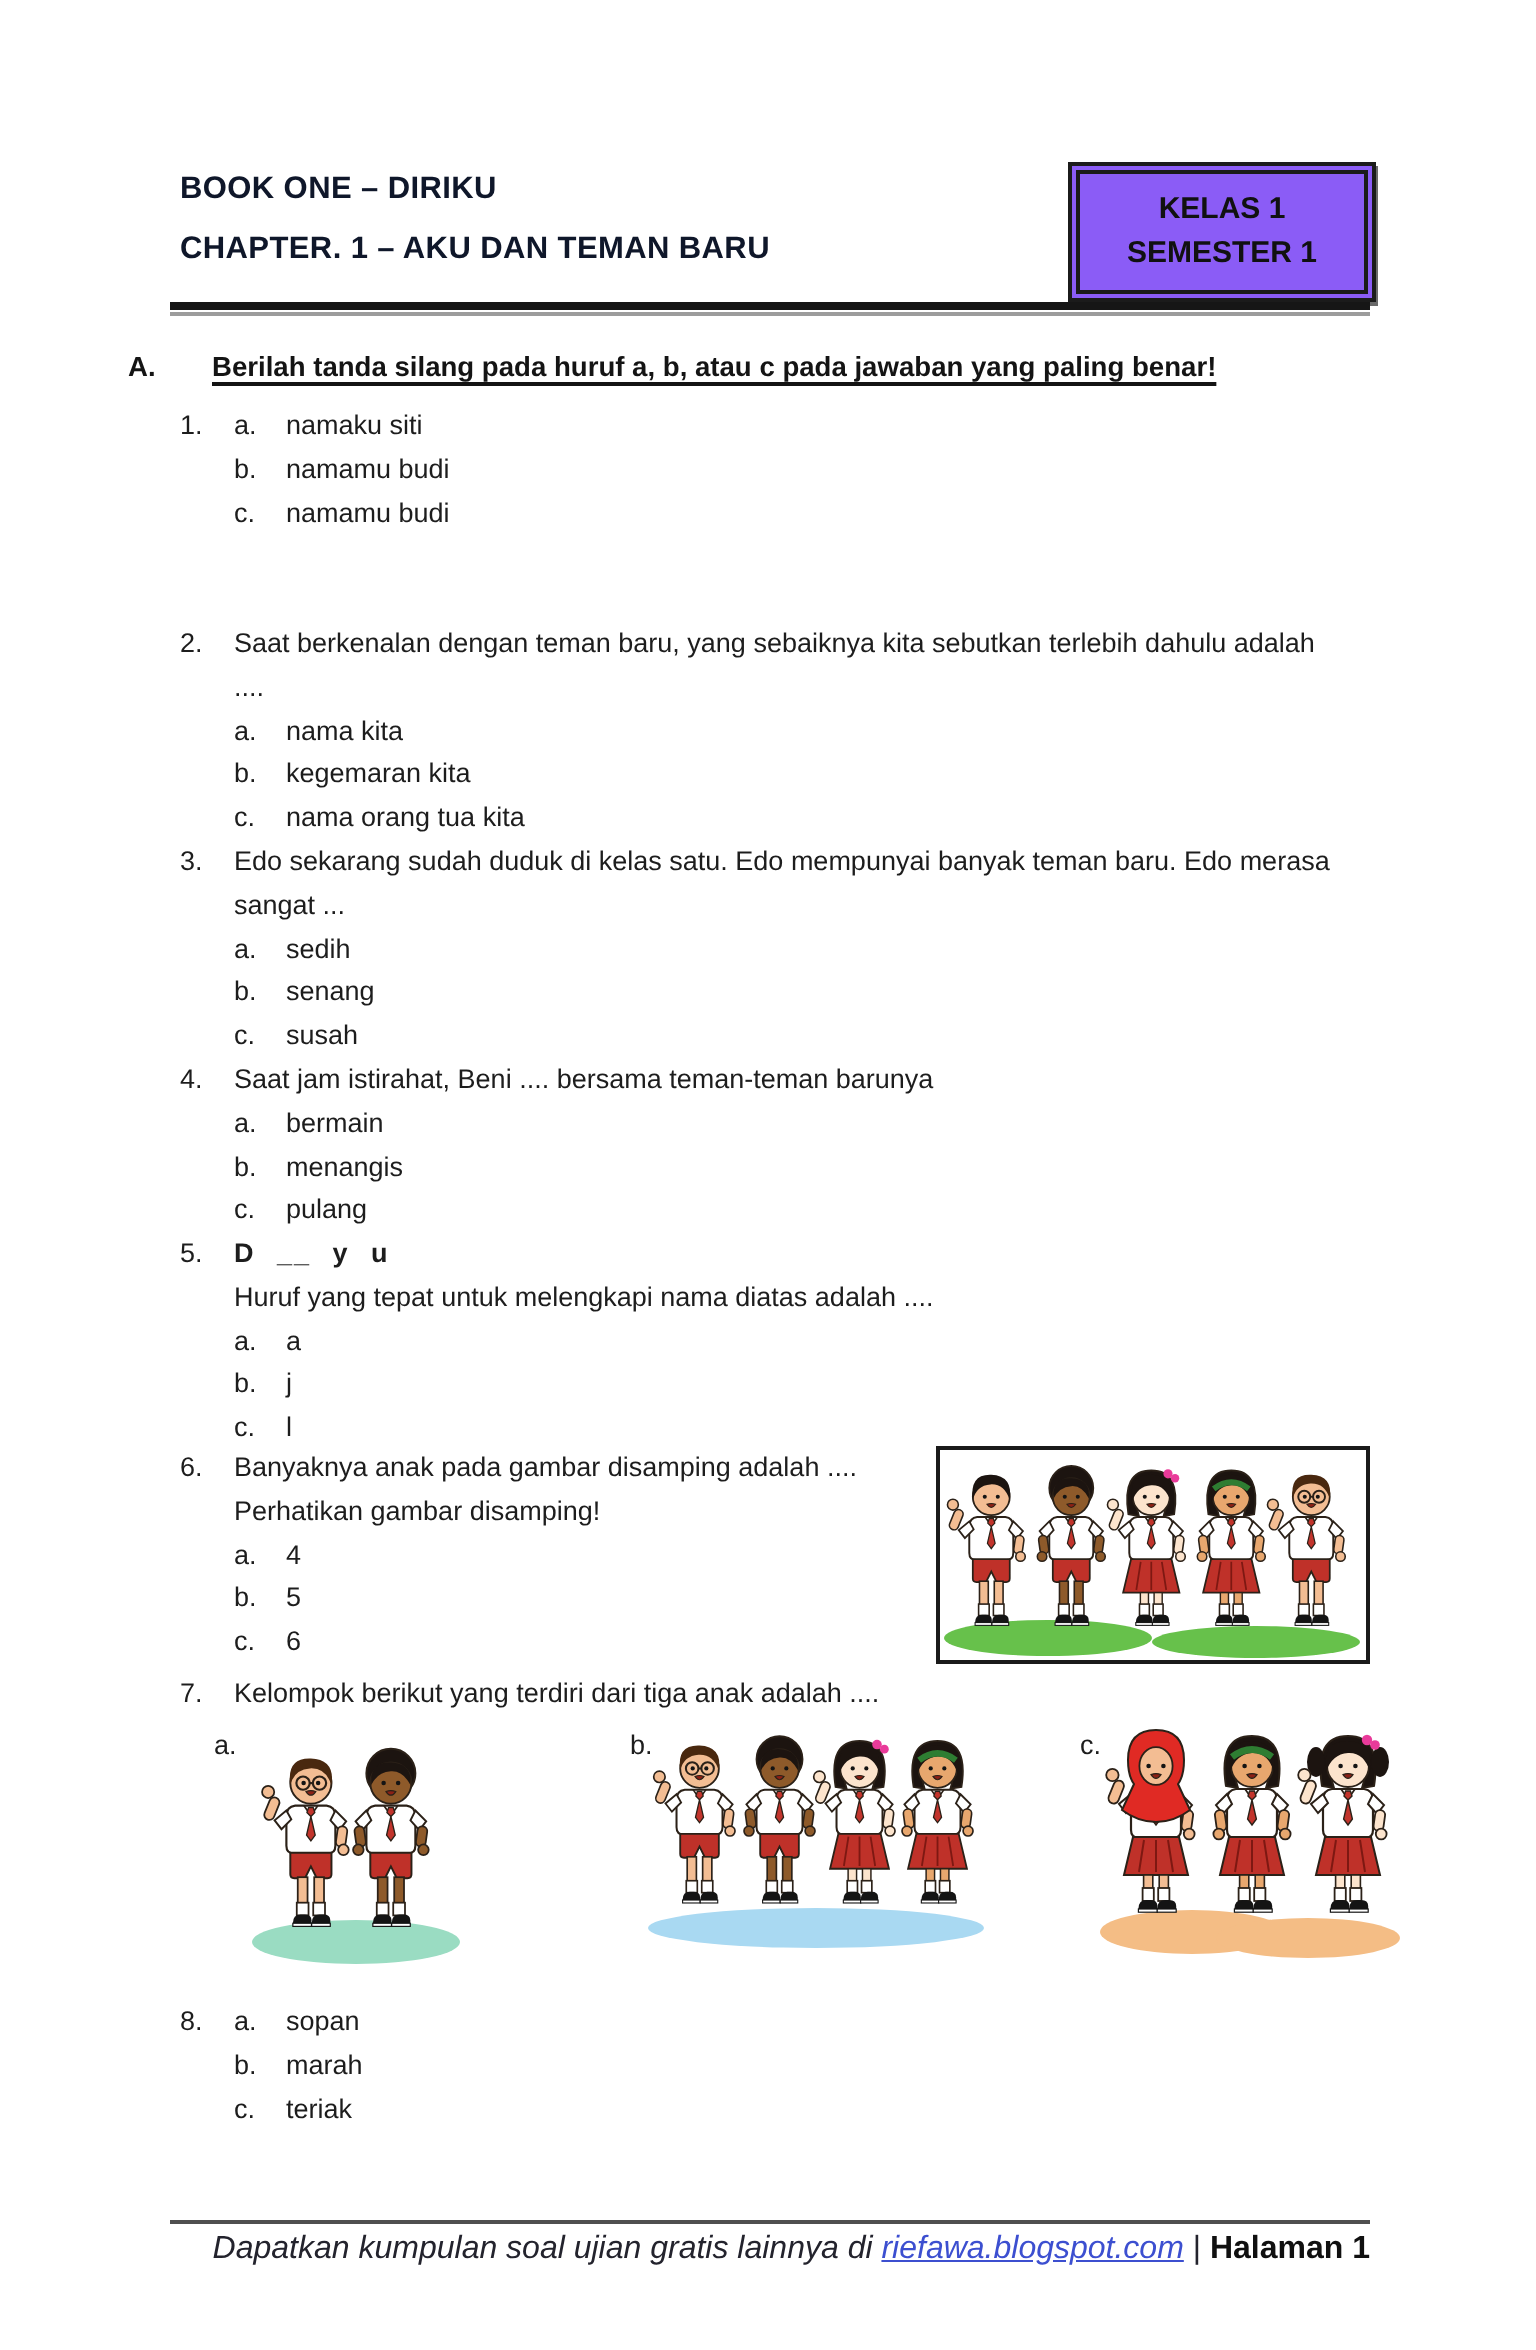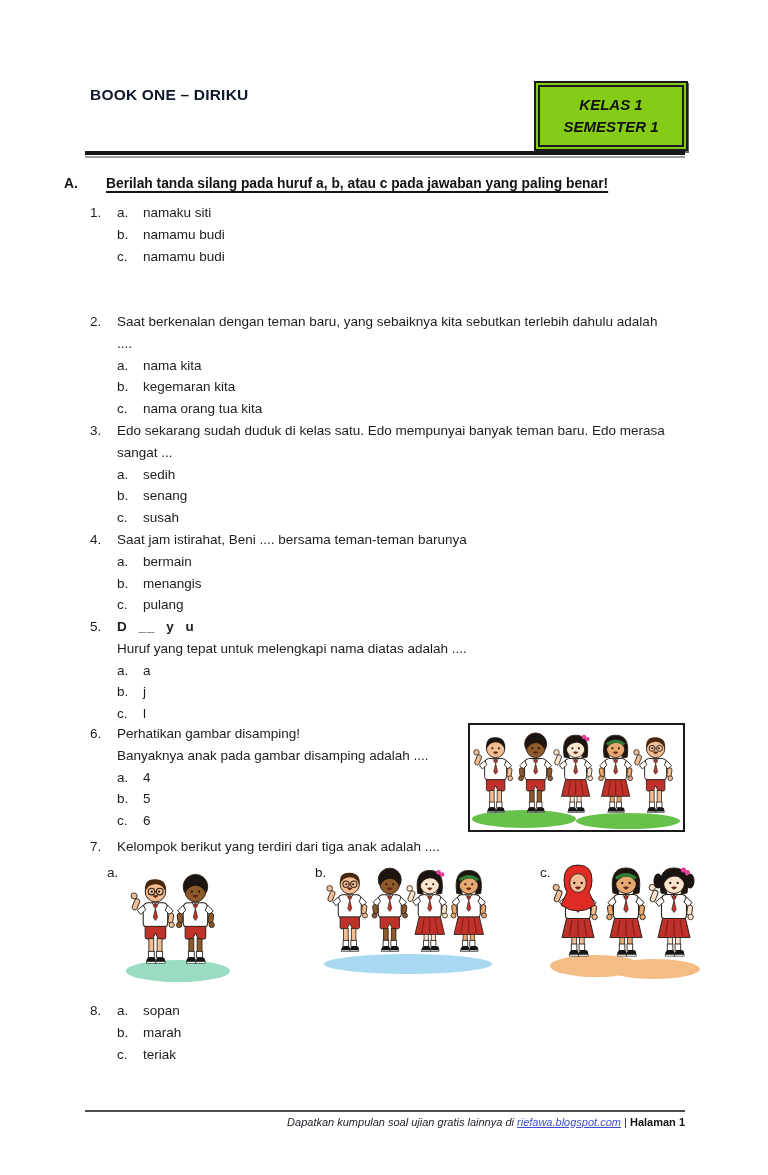--- a/index.html
+++ b/index.html
@@ -4,21 +4,21 @@
 <style>
   html,body{margin:0;padding:0;}
   body{
     width:768px;height:1175px;background:#ffffff;position:relative;
     font-family:"Liberation Sans","DejaVu Sans",sans-serif;color:#1d1d1d;
     overflow:hidden;
   }
 
   
   .title-block{position:absolute;left:90px;top:80px;font-weight:bold;font-size:15.5px;line-height:30px;letter-spacing:.2px;color:#0f172a;}
-  .kelas-box{position:absolute;left:534px;top:81px;width:146px;border:2px solid #1b1b1b;padding:2px;background:#84cc16;box-shadow:1px 2px 0 #6a6a6a;font-style:italic;}
+  .kelas-box{position:absolute;left:534px;top:81px;width:146px;border:2px solid #1b1b1b;padding:2px;background:#8b5cf6;box-shadow:1px 2px 0 #6a6a6a;}
   .kelas-inner{border:2px solid #1b1b1b;text-align:center;font-weight:bold;font-size:15px;line-height:22px;padding:7px 2px;color:#111;}
   .header-rule{position:absolute;left:85px;top:151px;width:600px;}
   .hr-black{height:4px;background:#161616;}
   .hr-gray{height:2px;background:#9c9c9c;margin-top:1px;}
 
   
   .section{position:absolute;left:64px;top:176px;font-weight:bold;font-size:13.8px;color:#141414;}
   .sec-label{display:inline-block;width:26px;}
   .sec-text{text-decoration:underline;text-underline-offset:3px;text-decoration-thickness:1.5px;padding-left:16px;}
 
@@ -35,33 +35,34 @@
   .q6-frame{position:absolute;left:378px;top:0;width:213px;height:105px;border:2px solid #1a1a1a;background:#fff;
     display:flex;align-items:center;justify-content:center;overflow:hidden;}
   .q6-frame svg{display:block;}
 
   .q7-letter{position:absolute;font-size:13.5px;}
   .q7-img{position:absolute;}
   .q7-img svg{display:block;}
 
   
   .footer-rule{position:absolute;left:85px;top:1110px;width:600px;height:2px;background:#4f4f4f;}
-  .footer-text{position:absolute;left:85px;top:1116px;width:600px;text-align:right;font-size:11px;white-space:pre;}
+  .footer-text{position:absolute;left:85px;top:1116px;width:600px;text-align:right;font-size:16px;white-space:pre;}
   .f-prefix{font-style:italic;color:#23232d;}
   .f-link{font-style:italic;color:#3c4fd0;text-decoration:underline;cursor:pointer;}
   .f-sep{color:#23232d;}
   .f-page{font-weight:bold;color:#101010;}
 </style>
 </head>
 <body>
 
 <div>
 
   <div class="title-block">
     <div>BOOK ONE – DIRIKU</div>
+    <div>CHAPTER. 1 – AKU DAN TEMAN BARU</div>
   </div>
   <div class="kelas-box">
     <div class="kelas-inner">
       <div>KELAS 1</div>
       <div>SEMESTER 1</div>
     </div>
   </div>
   <div class="header-rule">
     <div class="hr-black"></div>
     <div class="hr-gray"></div>
@@ -164,22 +165,22 @@
       <div class="opt">
           <span class="olt">c.</span>
           <span>l</span>
         </div>
     </div>
   </div>
 
   <div class="q" style="top:723px">
     <div class="qnum">6.</div>
     <div class="qbody">
+      <div class="q6-text">Banyaknya anak pada gambar disamping adalah ....</div>
       <div class="q6-text">Perhatikan gambar disamping!</div>
-      <div class="q6-text">Banyaknya anak pada gambar disamping adalah ....</div>
       <div class="opt">
           <span class="olt">a.</span>
           <span>4</span>
         </div>
       <div class="opt">
           <span class="olt">b.</span>
           <span>5</span>
         </div>
       <div class="opt">
           <span class="olt">c.</span>

